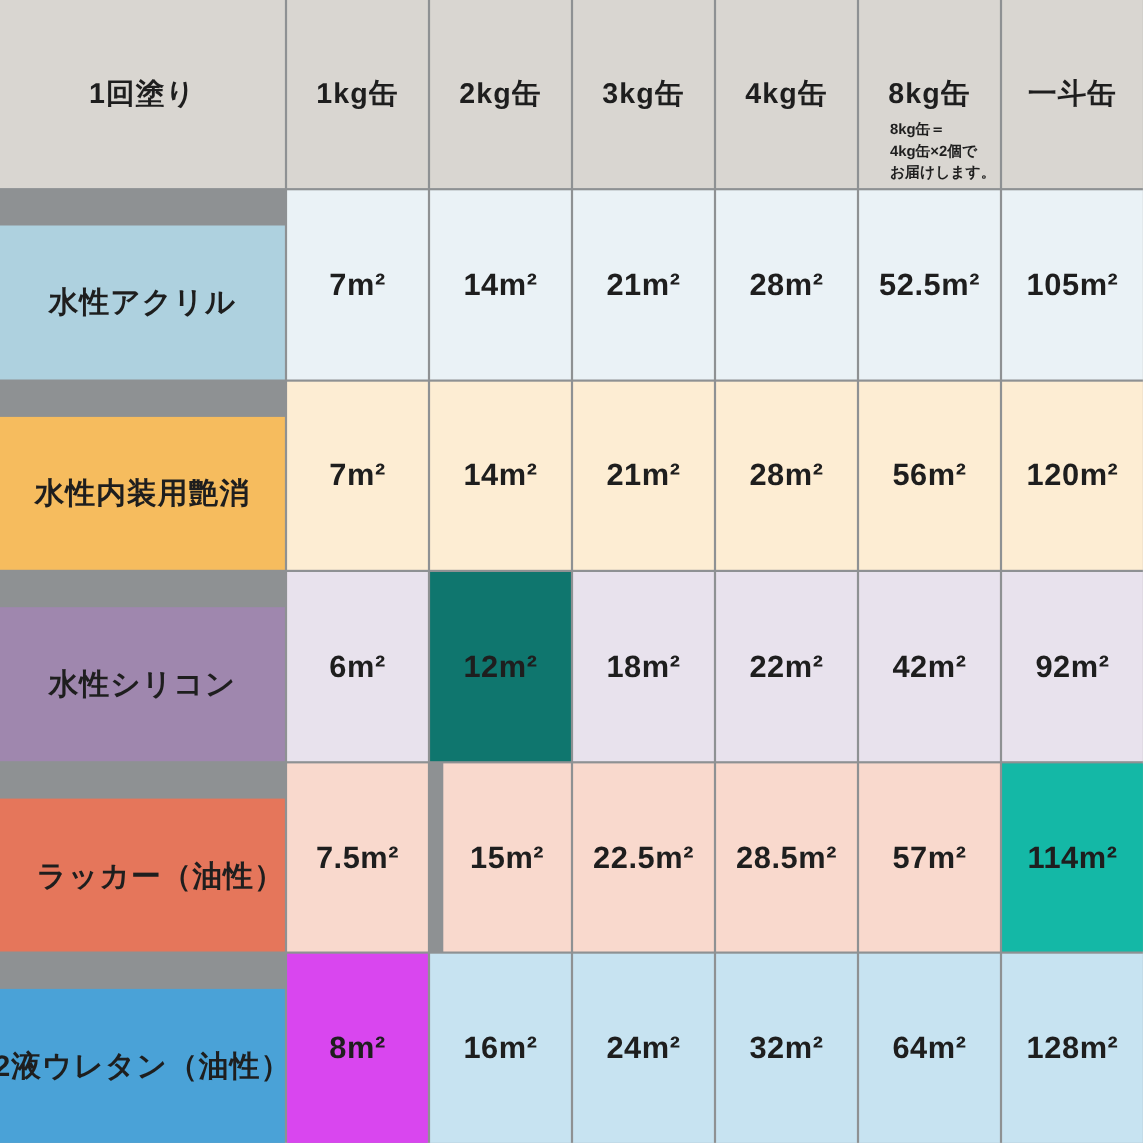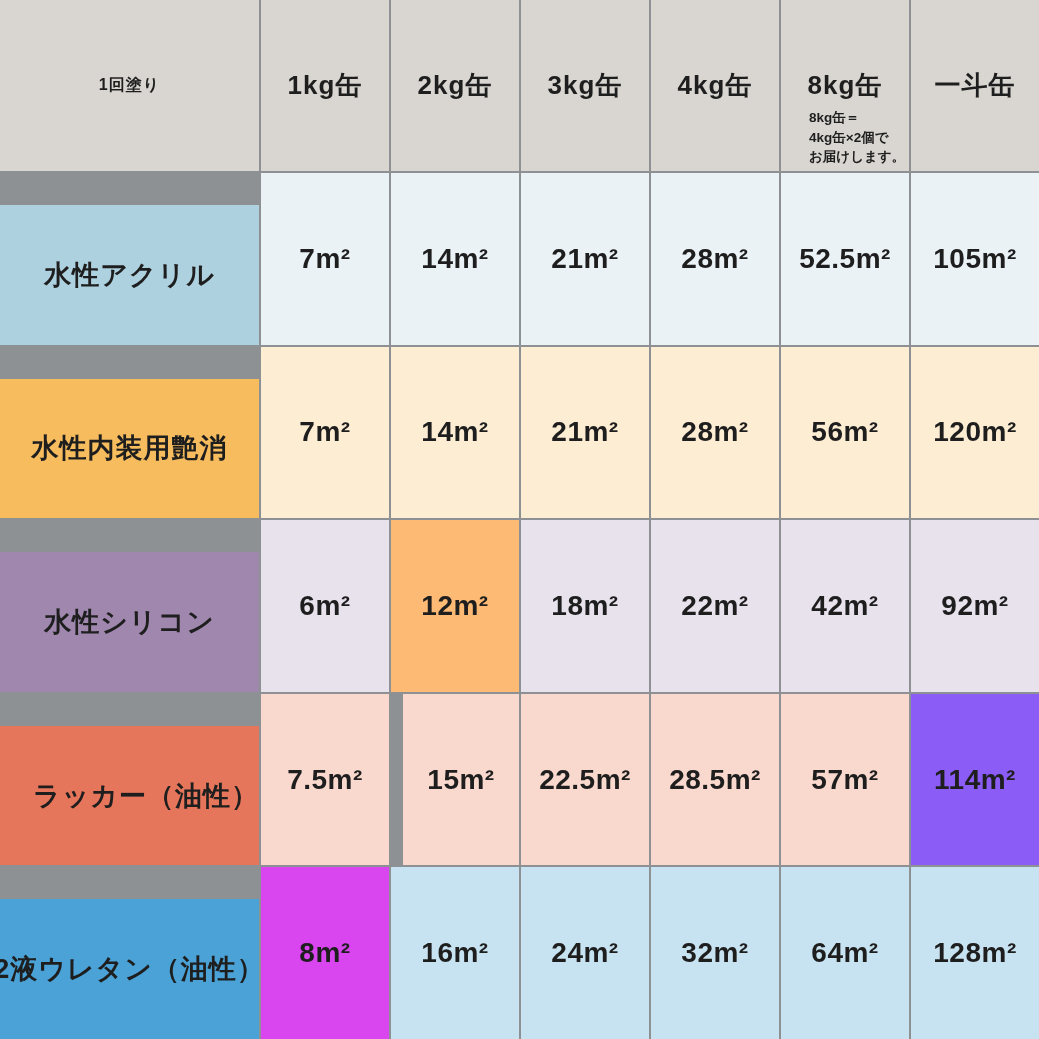--- a/index.html
+++ b/index.html
@@ -24,21 +24,21 @@
     align-items: center;
     justify-content: center;
     overflow: hidden;
   }
   .header-cell {
     background: #d9d6d1;
     font-size: 26px;
     letter-spacing: 1px;
   }
   .corner-cell {
-    font-size: 16px;
+    font-size: 26px;
   }
   .header-8kg {
     position: relative;
   }
   .header-note {
     position: absolute;
     left: 28px;
     top: 108px;
     font-size: 13.5px;
     line-height: 1.45;
@@ -131,21 +131,21 @@
   <div class="cell value-cell" style="background-color: rgb(253, 237, 211); text-align: center;">
     <span>120m²</span>
   </div>
 
   <div class="cell row-label" style="background-color: rgb(159, 135, 174);">
     <span>水性シリコン</span>
   </div>
   <div class="cell value-cell" style="background-color: rgb(232, 226, 237);">
     <span>6m²</span>
   </div>
-  <div class="cell value-cell" style="background-color: #fdba74;">
+  <div class="cell value-cell" style="background-color: #0f766e;">
     <span>12m²</span>
   </div>
   <div class="cell value-cell" style="background-color: rgb(232, 226, 237); text-align: right;">
     <span>18m²</span>
   </div>
   <div class="cell value-cell" style="background-color: rgb(232, 226, 237);">
     <span>22m²</span>
   </div>
   <div class="cell value-cell" style="background-color: rgb(232, 226, 237);">
     <span>42m²</span>
@@ -165,21 +165,21 @@
   </div>
   <div class="cell value-cell" style="background-color: rgb(249, 217, 205);">
     <span>22.5m²</span>
   </div>
   <div class="cell value-cell" style="background-color: rgb(249, 217, 205);">
     <span>28.5m²</span>
   </div>
   <div class="cell value-cell" style="background-color: rgb(249, 217, 205);">
     <span>57m²</span>
   </div>
-  <div class="cell value-cell" style="background-color: #8b5cf6;">
+  <div class="cell value-cell" style="background-color: #14b8a6;">
     <span>114m²</span>
   </div>
 
   <div class="cell row-label" style="background-color: rgb(74, 162, 215);">
     <span>2液ウレタン（油性）</span>
   </div>
   <div class="cell value-cell" style="background-color: #d946ef;">
     <span>8m²</span>
   </div>
   <div class="cell value-cell" style="background-color: rgb(199, 227, 241);">

